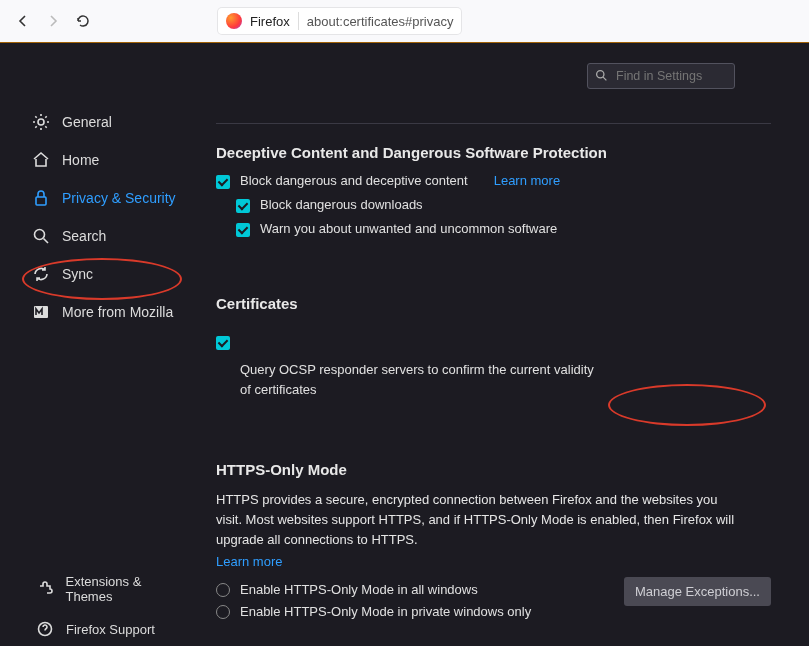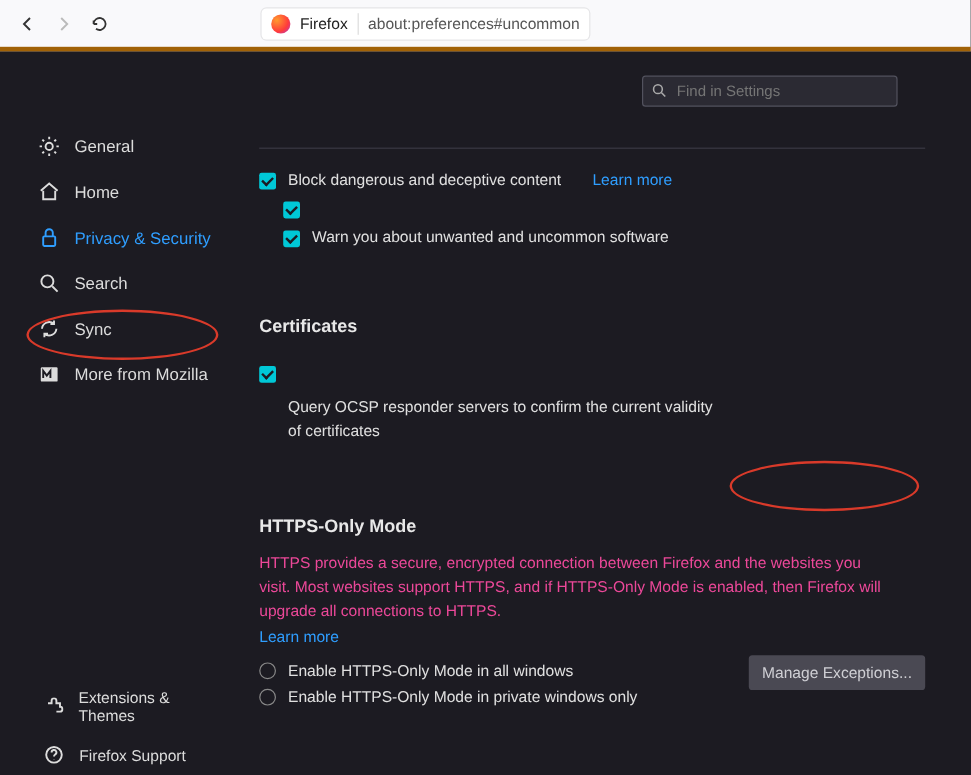--- a/index.html
+++ b/index.html
@@ -13,21 +13,21 @@
   overflow: hidden;
   position: relative;
 }
 .toolbar {
   height: 43px;
   background: #f9f9fb;
   display: flex;
   align-items: center;
   padding: 0 8px;
   gap: 0;
-  border-bottom: 4px solid #a16207;
+  border-bottom: 1px solid #a16207;
 }
 .nav-btn {
   width: 30px; height: 30px;
   display: flex; align-items: center; justify-content: center;
   border-radius: 4px;
   color: #555;
 }
 .nav-btn.disabled { color: #bbb; }
 .addrbox {
   display: flex; align-items: center;
@@ -73,22 +73,22 @@
 .side-footer .side-item { font-size: 13px; padding: 8px 12px 8px 36px; }
 
 .main {
   flex: 1;
   padding: 22px 38px 0 16px;
   overflow-y: auto;
   position: relative;
 }
 .search-bar {
   position: absolute;
-  right: 61px; top: 20px;
-  width: 213px;
+  right: 74px; top: 20px;
+  width: 148px;
 }
 .search-input {
   width: 100%;
   background: #2b2a33;
   border: 1px solid #52525e;
   border-radius: 3px;
   color: #ccc;
   font-size: 12.5px;
   padding: 5px 10px 5px 28px;
 }
@@ -97,21 +97,21 @@
 }
 
 hr.sep {
   border: none;
   border-top: 1px solid #3a3944;
   margin: 58px 0 18px 0;
 }
 
 h2.page-title { font-size: 20px; font-weight: 500; margin-bottom: 26px; color:#e8e8e8;}
 h3.sect-title { font-size: 15px; font-weight: 600; margin: 20px 0 12px 0; color:#e8e8e8;}
-.desc-text { font-size: 13px; color:#ec4899; line-height:1.55; margin-bottom:4px; max-width:520px;}
+.desc-text { font-size: 13px; color:#e5e5e5; line-height:1.55; margin-bottom:4px; max-width:520px;}
 
 .row { display:flex; align-items:flex-start; gap:10px; margin: 8px 0; }
 .row.indent { margin-left: 20px; }
 .check {
   width: 14px; height: 14px;
   background: #00c8d7;
   border-radius: 2px;
   display: inline-flex; align-items:center; justify-content:center;
   flex-shrink:0;
   margin-top:2px;
@@ -179,21 +179,21 @@
   </div>
   <div class="nav-btn">
     <svg width="16" height="16" viewBox="0 0 16 16">
         <path d="M3 8 a5 5 0 1 1 2 4 M3 8 v-3 M3 8 h3" stroke="#333" stroke-width="1.5" fill="none"></path>
       </svg>
   </div>
   <div class="addrbox">
     <span class="ff-icon"></span>
     <span class="addr-label">Firefox</span>
     <span class="addr-divider"></span>
-    <span class="addr-url">about:preferences#uncommon</span>
+    <span class="addr-url">about:certificates#privacy</span>
   </div>
 </div>
 
 <div class="content-wrap">
 
   <nav class="sidebar">
     <div class="side-item">
       <span class="icon">
         <svg width="18" height="18" viewBox="0 0 18 18">
             <circle cx="9" cy="9" r="3"></circle>
@@ -275,28 +275,30 @@
             <circle cx="6.5" cy="6.5" r="4.5"></circle>
             <path d="M10 10 L14 14"></path>
           </svg>
       </span>
       <input class="search-input" placeholder="Find in Settings" style="">
     </div>
 
     <hr class="sep">
 
 
+    <h3 class="sect-title">Deceptive Content and Dangerous Software Protection</h3>
     <div class="row">
       <span class="check"></span>
       <span class="row-label">Block dangerous and deceptive content</span>
       <span style="width:6px"></span>
       <span class="link">Learn more</span>
     </div>
     <div class="row indent">
       <span class="check"></span>
+      <span class="row-label">Block dangerous downloads</span>
     </div>
     <div class="row indent">
       <span class="check"></span>
       <span class="row-label">Warn you about unwanted and uncommon software</span>
     </div>
 
     <div style="height:30px"></div>
 
     <h3 class="sect-title">Certificates</h3>
     <div class="two-col">

